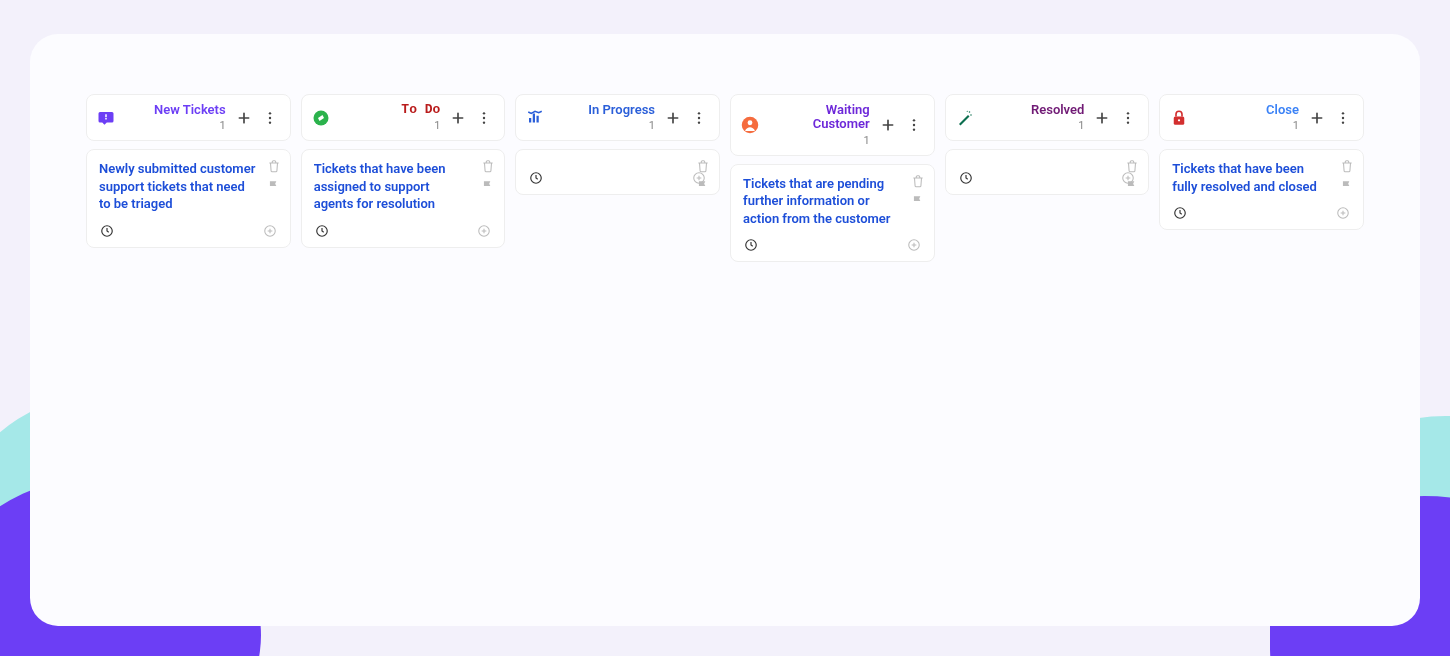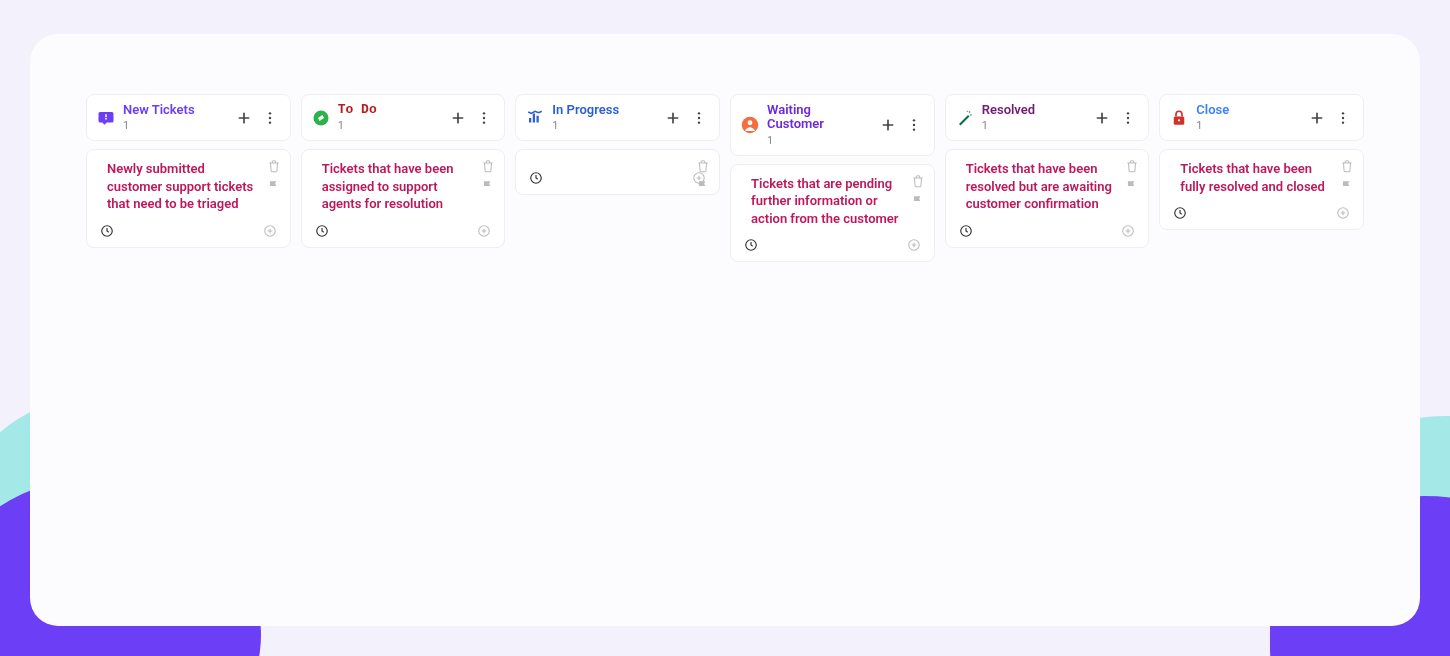--- a/index.html
+++ b/index.html
@@ -86,45 +86,44 @@
     align-items: center;
     gap: 8px;
     min-height: 42px;
   }
   .col-icon {
     width: 18px; height: 18px;
     display: inline-flex; align-items: center; justify-content: center;
     flex-shrink: 0;
   }
   .col-icon svg { width: 18px; height: 18px; }
-  .col-title-wrap { flex: 1 1 auto; min-width: 0; }
+  .col-title-wrap { flex: 1 1 auto; min-width: 0; text-align: right; }
   .col-title { font-size: 13px; font-weight: 600; line-height: 1.1; }
   .col-count { font-size: 11px; color: #888; margin-top: 2px; }
   .col-actions { display: flex; align-items: center; gap: 6px; }
   .icon-btn {
     width: 20px; height: 20px;
     display: inline-flex; align-items: center; justify-content: center;
     color: #444; cursor: pointer; border-radius: 4px;
   }
   .icon-btn svg { width: 16px; height: 16px; }
   .card {
     background: #ffffff;
     border: 1px solid #eee;
     border-radius: 8px;
     margin-top: 8px;
     padding: 10px 12px 8px 12px;
     position: relative;
   }
   .card-desc {
     font-size: 13px;
     font-weight: 600;
-    color: #be185d;
+    color: #1d4ed8;
     line-height: 1.35;
     padding-right: 20px;
-    margin-left: 8px;
   }
   .card-top-icons {
     position: absolute;
     top: 8px; right: 8px;
     display: flex; flex-direction: column; gap: 4px;
     align-items: center;
   }
   .card-top-icons .ico, .card-foot .ico {
     width: 16px; height: 16px;
     display: inline-flex; align-items: center; justify-content: center;
@@ -399,21 +398,20 @@
             <span class="icon-btn">
               <svg viewBox="0 0 24 24" fill="currentColor">
                 <circle cx="12" cy="5" r="1.8"></circle>
                 <circle cx="12" cy="12" r="1.8"></circle>
                 <circle cx="12" cy="19" r="1.8"></circle>
               </svg>
             </span>
           </div>
         </div>
         <div class="card">
-          <div class="card-desc">Tickets that have been resolved but are awaiting customer confirmation</div>
           <div class="card-top-icons">
             <span class="ico">
               <svg viewBox="0 0 24 24" fill="none" stroke="currentColor" stroke-width="1.8">
                 <path d="M4 7h16M9 7V5a2 2 0 0 1 2-2h2a2 2 0 0 1 2 2v2M6 7l1 13a2 2 0 0 0 2 2h6a2 2 0 0 0 2-2l1-13"></path>
               </svg>
             </span>
             <span class="ico">
               <svg viewBox="0 0 24 24" fill="currentColor">
                 <path d="M5 3v18M5 4h11l-2 4 2 4H5"></path>
               </svg>

